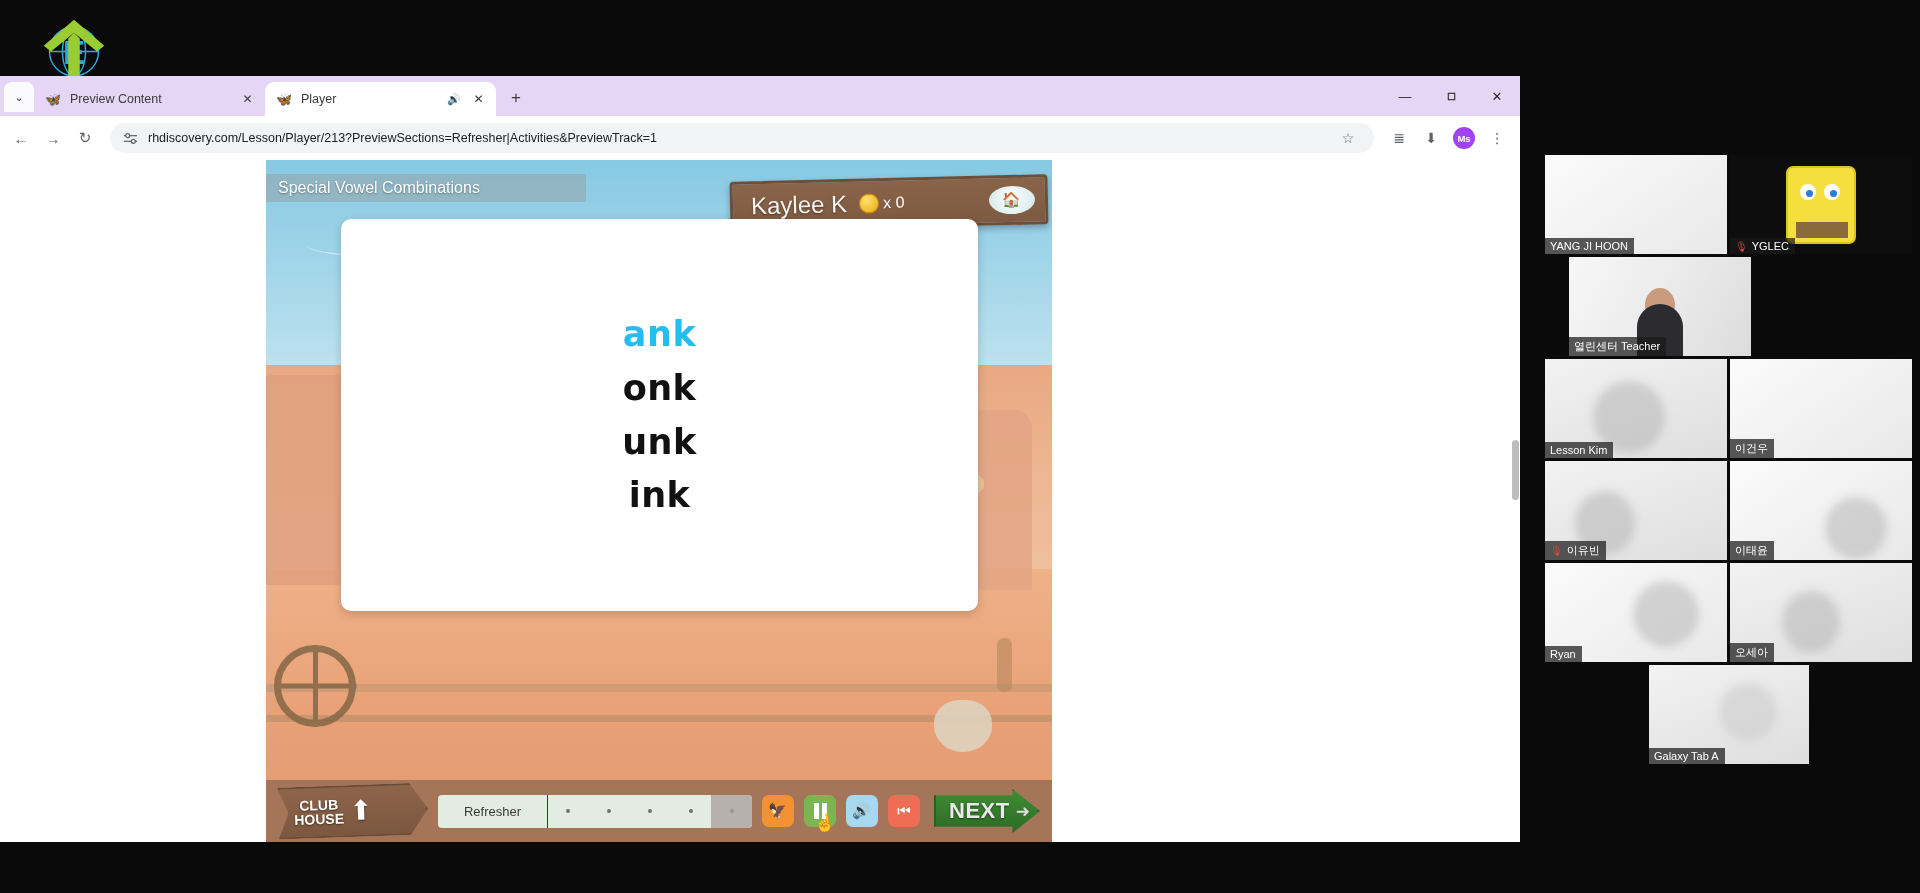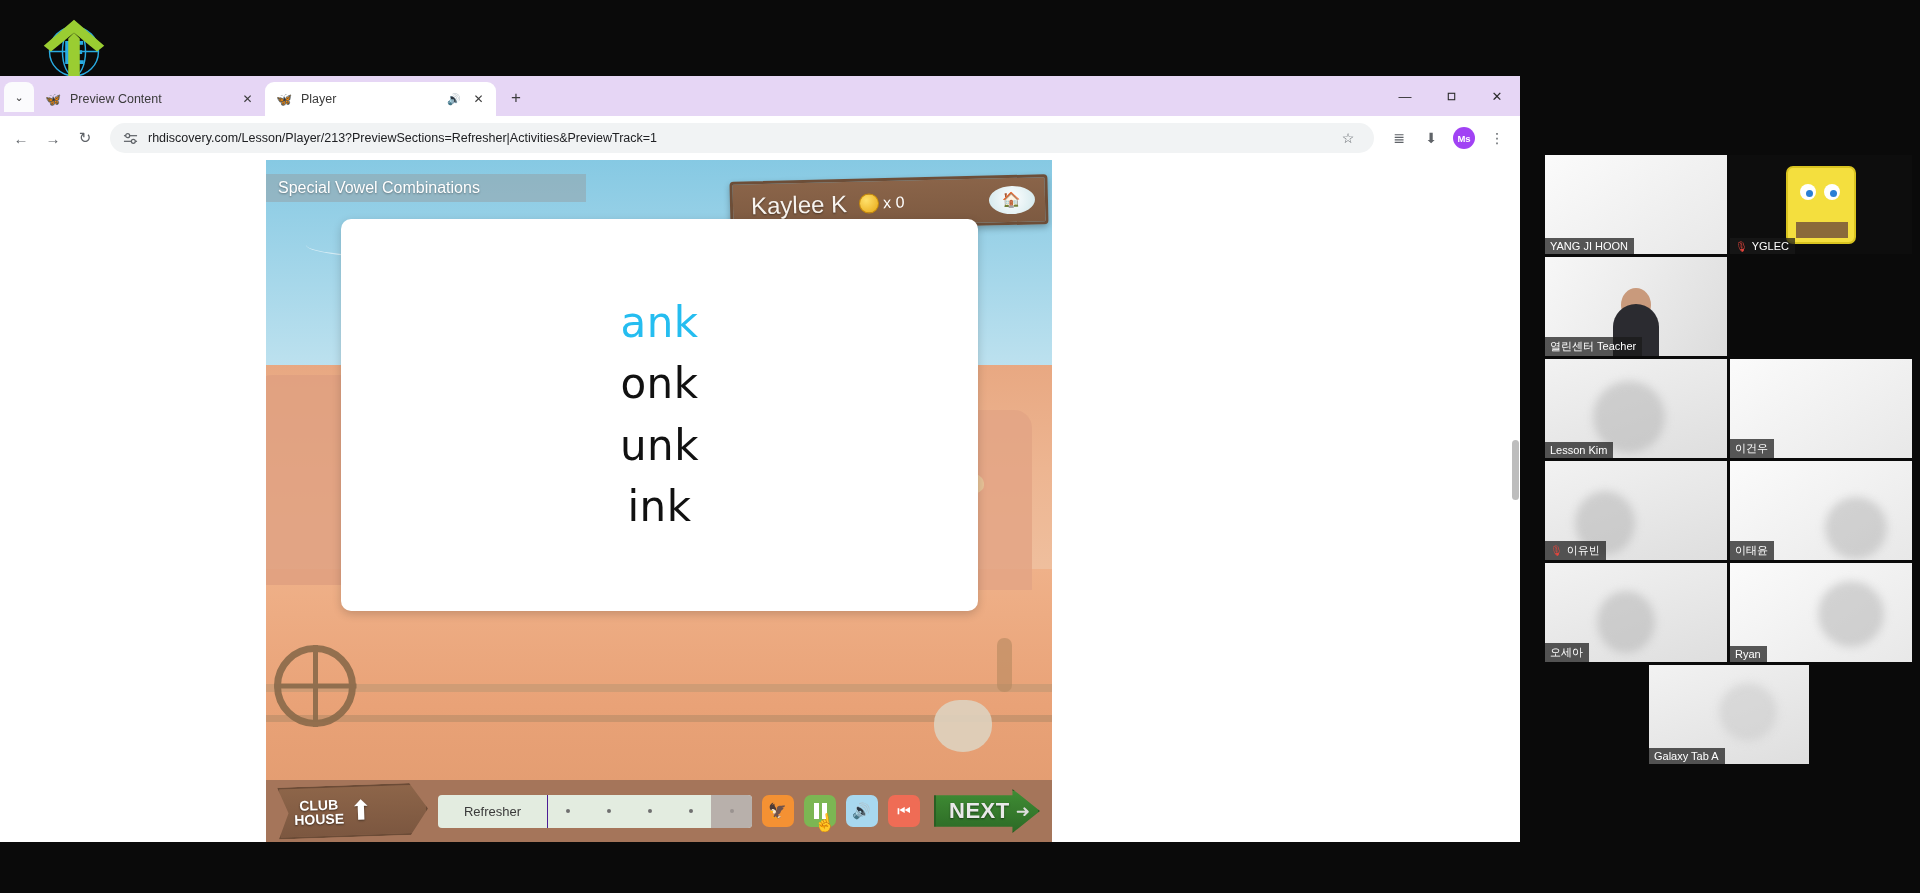--- a/index.html
+++ b/index.html
@@ -208,21 +208,21 @@
   #word-card {
     position: absolute; left: 75px; top: 59px;
     width: 637px; height: 392px;
     background: #ffffff; border-radius: 10px;
     box-shadow: 0 3px 10px rgba(0,0,0,.18);
     display: flex; flex-direction: column;
     align-items: center; justify-content: center;
     gap: 17px; padding: 22px 0;
   }
   .word-row {
-    font-size: 42px; font-weight: normal;
+    font-size: 35px; font-weight: bold;
     color: #111; letter-spacing: .5px;
     font-family: "DejaVu Sans", sans-serif;
     cursor: pointer; line-height: 1.05;
   }
   .word-row.highlight { color: #25bdf0; }
 
   
   .wagon-wheel {
     position: absolute; left: 8px; bottom: 115px;
     width: 82px; height: 82px; border-radius: 50%;
@@ -361,21 +361,21 @@
   #video-panel {
     position: absolute; left: 1545px; top: 155px;
     width: 368px; height: 625px; z-index: 6;
   }
   .vrow { display: flex; gap: 3px; margin-bottom: 3px; }
   .vtile {
     width: 182px; height: 99px;
     background: #111; position: relative; overflow: hidden;
     cursor: pointer;
   }
-  .vtile.active-speaker { outline: 3px solid #8fe02a; outline-offset: -3px; }
+  .vtile.active-speaker { outline: 3px solid #8fe02a; outline-offset: -3px; margin-left: 24px; }
   .vfeed {
     position: absolute; inset: 0;
     background: #f0f0f0;
   }
   .vfeed.dark { background: #0d0d0d; }
   .vfeed.bright { background: linear-gradient(145deg,#fbfbfb,#e8e8e8); }
   .vfeed.grey   { background: linear-gradient(160deg,#f2f2f2,#dedede); }
   .vlabel {
     position: absolute; left: 0; bottom: 0;
     background: rgba(25,25,25,.72);
@@ -673,33 +673,33 @@
         <div class="blur-person" style="left:95px;top:36px;width:62px;height:62px;"></div>
       </div>
       <div class="vlabel">
         <span>이태윤</span>
       </div>
     </div>
   </div>
 
   <div class="vrow">
     <div class="vtile">
+      <div class="vfeed bright">
+        <div class="blur-person" style="left:88px;top:18px;width:66px;height:66px;"></div>
+      </div>
+      <div class="vlabel">
+        <span>Ryan</span>
+      </div>
+    </div>
+    <div class="vtile">
       <div class="vfeed grey">
         <div class="blur-person" style="left:52px;top:28px;width:58px;height:62px;"></div>
       </div>
       <div class="vlabel">
         <span>오세아</span>
-      </div>
-    </div>
-    <div class="vtile">
-      <div class="vfeed bright">
-        <div class="blur-person" style="left:88px;top:18px;width:66px;height:66px;"></div>
-      </div>
-      <div class="vlabel">
-        <span>Ryan</span>
       </div>
     </div>
   </div>
 
   <div class="vrow center">
     <div class="vtile vtile-wide">
       <div class="vfeed grey">
         <div class="blur-person" style="left:70px;top:18px;width:58px;height:58px;background:rgba(200,200,200,.5);"></div>
       </div>
       <div class="vlabel">

